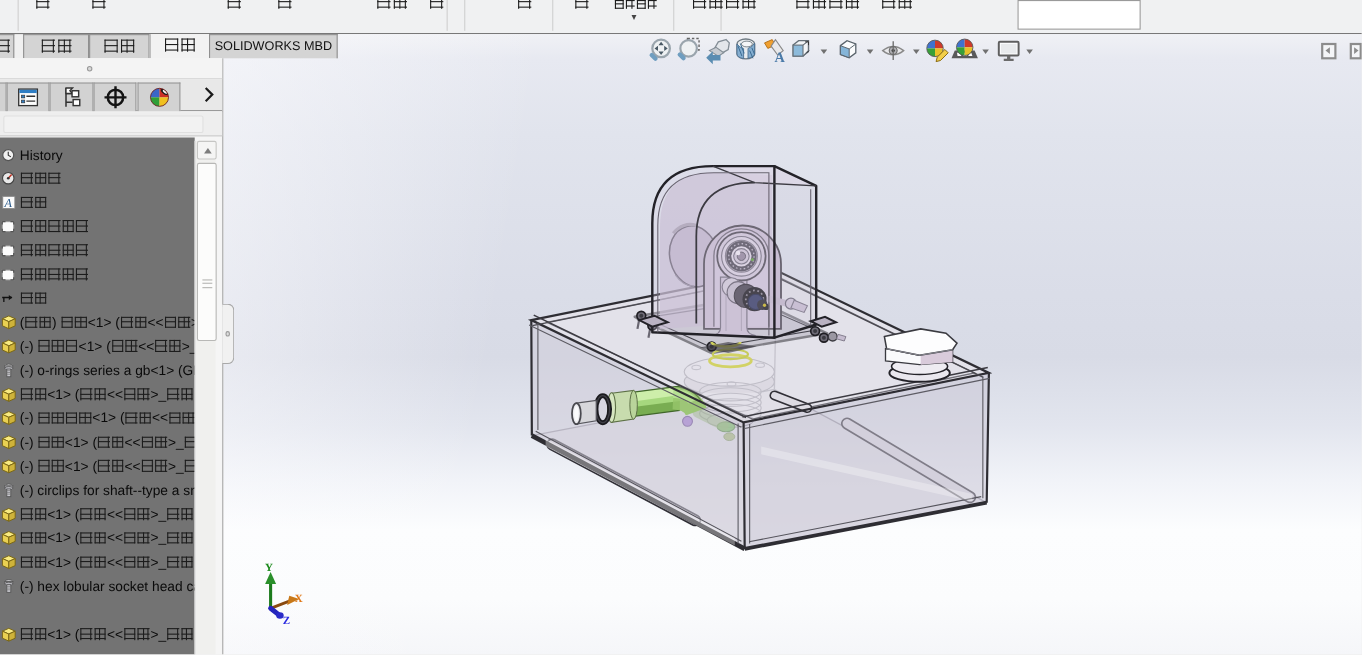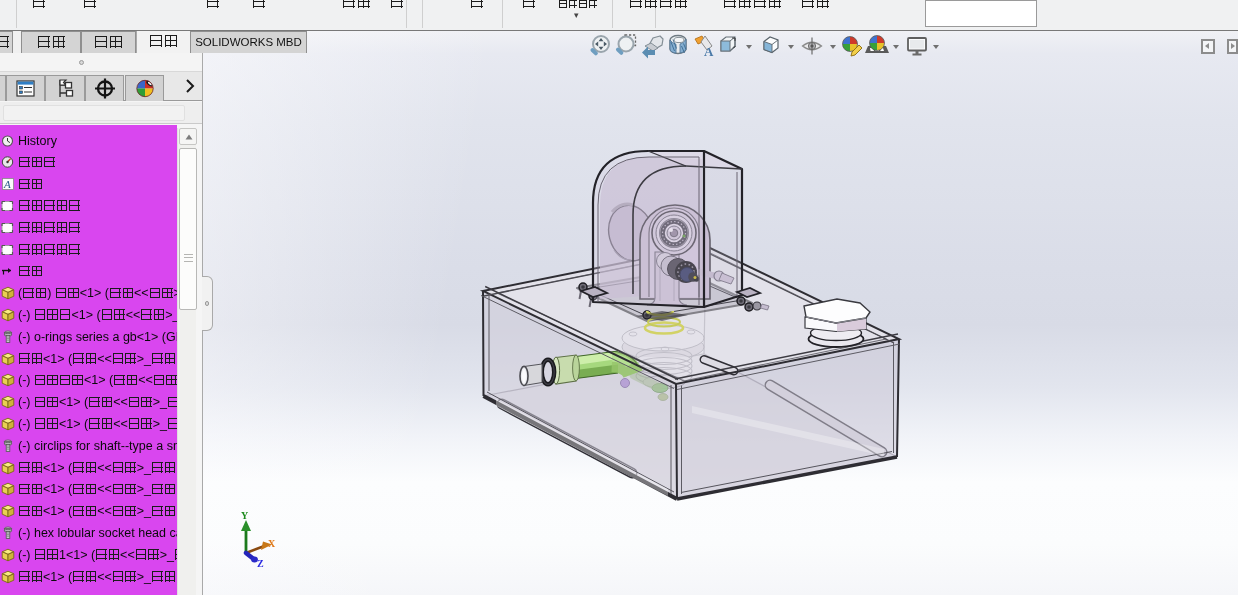--- a/index.html
+++ b/index.html
@@ -30,21 +30,21 @@
 #vp{left:203px;top:31px;width:1035px;height:564px;
  background:linear-gradient(100deg,rgba(252,252,254,0.55) 0%,rgba(252,252,254,0) 26%),linear-gradient(180deg,#f0f1f5 0%,#e7e9f1 4%,#e1e4ed 16%,#dadde8 42%,#d8dbe6 52%,#e2e5ee 63%,#f1f3f8 72%,#fcfdfe 80%,#fbfcfd 91%,#f5f6f9 100%)}
 
 #panel{left:0;top:52.5px;width:203px;height:542.5px;background:#f5f5f5;border-right:1px solid #a9a9a9}
 #ptop{position:absolute;left:0;top:0;width:202px;height:19px;background:#f4f4f4;border-bottom:1px solid #d8d8d8}
 #pdot{position:absolute;left:79px;top:7px;width:5px;height:5px;border-radius:50%;background:#d8d8d8;border:1px solid #9a9a9a}
 #fmtabs{position:absolute;left:0;top:19.5px;width:202px;height:29px;background:#e8e8e8;border-bottom:1px solid #9a9a9a}
 .fmtab{position:absolute;top:3px;width:39.5px;height:26px;background:#d2d2d2;border:1px solid #9a9a9a;border-bottom:none}
 #filter{position:absolute;left:0;top:49px;width:202px;height:22.5px;background:#eeeeee;border-bottom:1px solid #cacaca}
 #filterbox{position:absolute;left:3px;top:3px;width:182px;height:16px;background:#f2f2f2;border:1px solid #e0e0e0;border-radius:2px}
-#tree{position:absolute;left:0;top:72px;width:177px;height:470px;background:#d946ef;overflow:hidden}
+#tree{position:absolute;left:0;top:72px;width:177px;height:470px;background:#737373;overflow:hidden}
 .trow{position:absolute;left:1px;height:22px;font-size:12.5px;color:#0a0a0a;white-space:nowrap;line-height:22px}
 .trow svg{vertical-align:-3px;margin-right:3px}
 
 #sbar{position:absolute;left:177px;top:75px;width:19px;height:467px;background:#f0f0ee;border-left:1px solid #e0e0e0}
 #sbtn{position:absolute;left:0.5px;top:0px;width:18px;height:17px;background:#f5f5f4;border:1px solid #c6c6c4;border-radius:2px}
 #sthumb{position:absolute;left:0.5px;top:20px;width:18px;height:162px;background:#fcfcfb;border:1px solid #b8b8b6;border-radius:2px}
 .grip{position:absolute;left:4px;width:9px;height:1.2px;background:#b5b5b2}
 
 #handle{left:202px;top:276px;width:11px;height:55px;background:#f1f1f1;border:1px solid #a9a9a9;border-left:none;border-radius:0 6px 6px 0}
 #hdot{position:absolute;left:2.5px;top:24px;width:4.5px;height:4.5px;border-radius:50%;background:#ddd;border:1px solid #999}
@@ -465,27 +465,20 @@
         </svg><span><i class="g"></i><i class="g v"></i>&lt;1&gt; (<i class="g"></i><i class="g v"></i>&lt;&lt;<i class="g"></i><i class="g v"></i>&gt;_<i class="g"></i><i class="g v"></i></span></div>
       <div class="trow" style="top:397.4px"><svg width="14" height="14" viewBox="0 0 14 14">
           <g stroke="#555" stroke-width="0.8">
             <ellipse cx="7" cy="2.6" rx="3.6" ry="1.6" fill="#d8d8dc"></ellipse>
             <rect x="3.4" y="2.6" width="7.2" height="2.2" fill="#c2c2c8"></rect>
             <ellipse cx="7" cy="4.8" rx="3.6" ry="1.5" fill="#b5b5bb"></ellipse>
             <rect x="5.2" y="5.5" width="3.6" height="7" fill="#c8c8ce"></rect>
             <path d="M5.2 7h3.6M5.2 8.6h3.6M5.2 10.2h3.6" stroke="#777" stroke-width="0.7"></path>
           </g>
         </svg><span>(-) hex lobular socket head ca</span></div>
-      <div class="trow" style="top:419.2px"><svg width="14" height="14" viewBox="0 0 14 14">
-          <g stroke="#7a6716" stroke-width="0.9" stroke-linejoin="round">
-            <polygon points="7,1.2 12.8,3.8 7,6.4 1.2,3.8" fill="#f8ea80"></polygon>
-            <polygon points="1.2,3.8 7,6.4 7,12.8 1.2,10.2" fill="#e9d052"></polygon>
-            <polygon points="12.8,3.8 7,6.4 7,12.8 12.8,10.2" fill="#cfb33a"></polygon>
-          </g>
-        </svg><span>(-) <i class="g"></i><i class="g v"></i>1&lt;1&gt; (<i class="g"></i><i class="g v"></i>&lt;&lt;<i class="g"></i><i class="g v"></i>&gt;_<i class="g"></i></span></div>
       <div class="trow" style="top:441.0px"><svg width="14" height="14" viewBox="0 0 14 14">
           <g stroke="#7a6716" stroke-width="0.9" stroke-linejoin="round">
             <polygon points="7,1.2 12.8,3.8 7,6.4 1.2,3.8" fill="#f8ea80"></polygon>
             <polygon points="1.2,3.8 7,6.4 7,12.8 1.2,10.2" fill="#e9d052"></polygon>
             <polygon points="12.8,3.8 7,6.4 7,12.8 12.8,10.2" fill="#cfb33a"></polygon>
           </g>
         </svg><span><i class="g"></i><i class="g v"></i>&lt;1&gt; (<i class="g"></i><i class="g v"></i>&lt;&lt;<i class="g"></i><i class="g v"></i>&gt;_<i class="g"></i><i class="g v"></i></span></div>
     </div>
 <div id="sbar">
       <div id="sbtn"><svg width="16" height="15" style="margin:1px">

